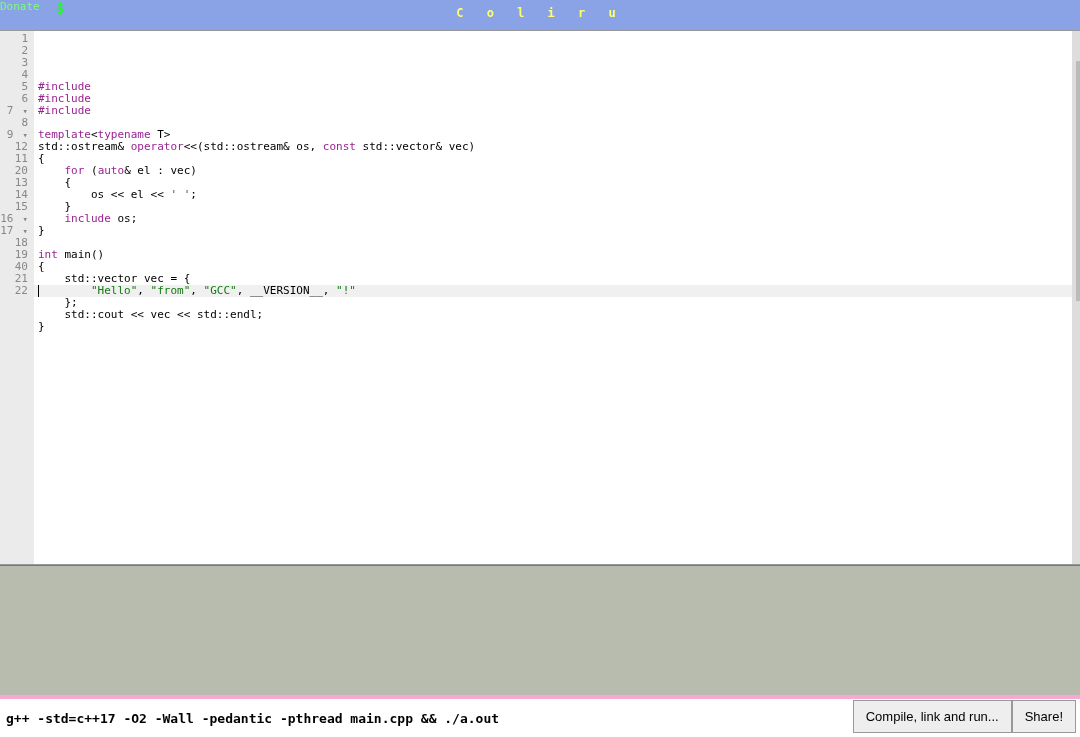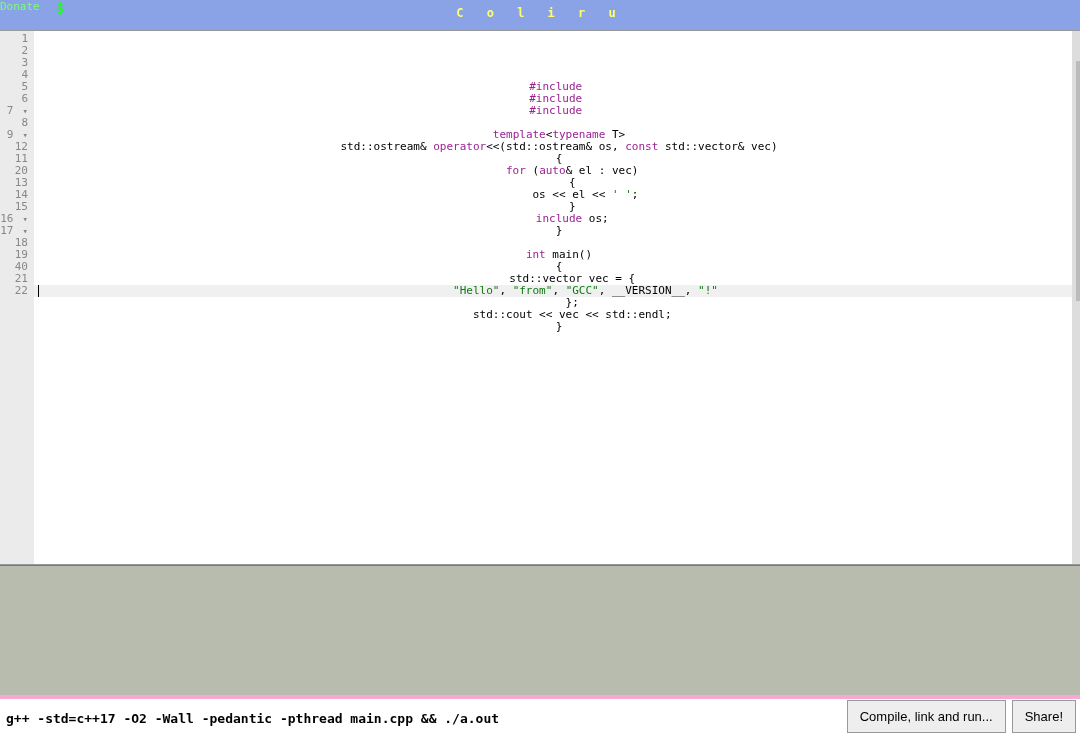--- a/index.html
+++ b/index.html
@@ -55,21 +55,20 @@
   padding: 2px 6px 0 0;
   width: 34px;
   line-height: 12px;
 }
 .gutter .fold { color: #888; font-size: 9px; display: inline-block; width: 8px; }
 .code {
   padding: 2px 0 0 4px;
   line-height: 12px;
   white-space: pre;
   flex: 1;
-  text-align: center;
 }
 .cursor-line {
   position: absolute;
   left: 34px; right: 8px;
   background: #f0f0f0;
   height: 12px;
   z-index: 0;
 }
 .code-content { position: relative; z-index: 1; }
 .cursor-bar {
@@ -102,21 +101,21 @@
   padding: 2px 6px;
   font-family: monospace;
   font-size: 13px;
   font-weight: bold;
   color: #000;
   white-space: pre;
 }
 .btn-row {
   position: absolute;
   right: 4px; bottom: 4px;
-  display: flex; gap: 6px; margin-top: 30px;
+  display: flex;  margin-top: 30px;
 }
 .btn {
   border: 1px solid #999;
   background: #eee;
   padding: 8px 12px;
   font-family: Arial, sans-serif;
   font-size: 13px;
   cursor: pointer;
 }
 .scroll-ind {

